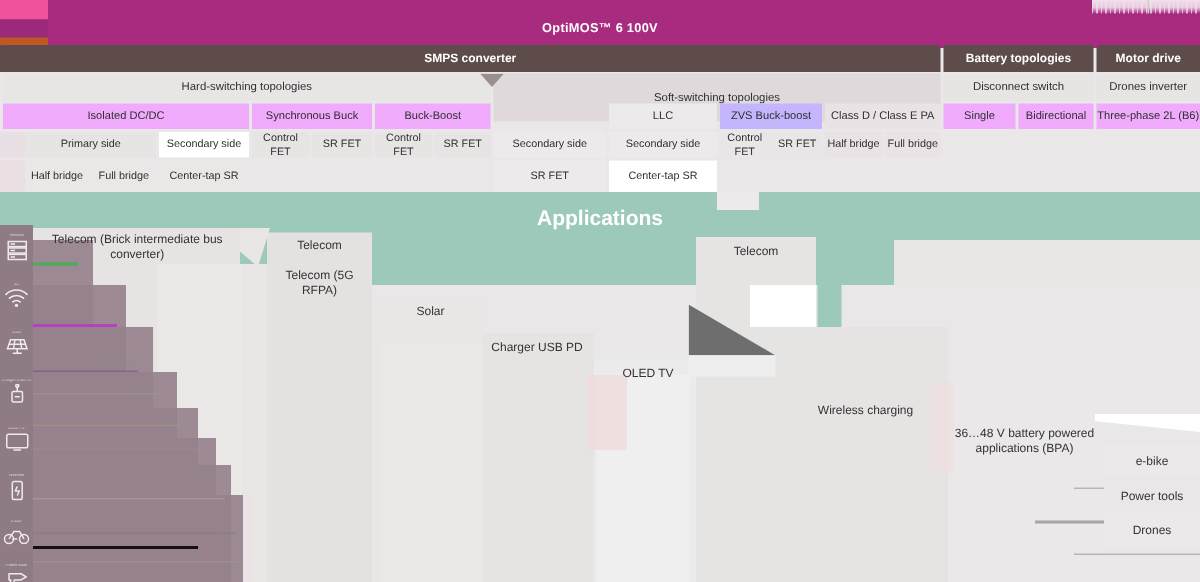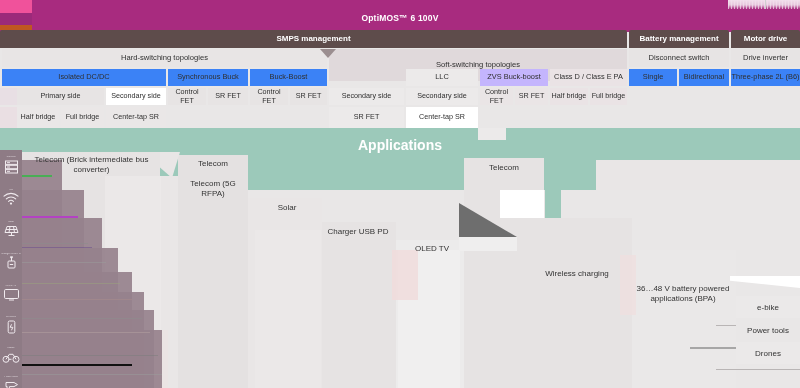--- a/index.html
+++ b/index.html
@@ -42,21 +42,21 @@
   .top-noise-tick{position:absolute;right:34px;top:0;width:1px;height:9px;background:#cfcfcf;}
 
   
   .brown{
     background:#5e4c4b;color:#ffffff;font-size:8px;font-weight:bold;
     height:18px;top:30px;border-radius:2px 2px 0 0;
   }
 
   
   .lt{background:#e7e4e4;font-size:7.6px;}
-  .lt2{background:#3b82f6;font-size:7.4px;}
+  .lt2{background:#f0abfc;font-size:7.4px;}
   .lt3{background:#e7e4e4;font-size:7.2px;}
   .lt4{background:#eae7e7;font-size:7.2px;}
   .pinkish{background:#e8dfe4;}
   .pinkish2{background:#eadfe3;}
 
   
   .teal{background:#9cc9ba;}
   .apps-label{
     position:absolute;left:0;top:138px;width:800px;height:14px;
     display:flex;align-items:center;justify-content:center;
@@ -111,40 +111,40 @@
   <div class="cell title-band">
     <span class="t">OptiMOS™ 6 100V</span>
   </div>
   <div class="corner-pink"></div>
   <div class="corner-mag"></div>
   <div class="corner-org"></div>
   <div class="top-noise"></div>
   <div class="top-noise-tick"></div>
 
   <div class="cell brown" style="left:0px;width:627px;">
-      <span>SMPS management</span>
+      <span>SMPS converter</span>
     </div>
   <div class="cell brown" style="left:629px;width:100px;">
-      <span>Battery management</span>
+      <span>Battery topologies</span>
     </div>
   <div class="cell brown" style="left:731px;width:69px;">
       <span>Motor drive</span>
     </div>
 
   <div class="cell lt" style="left:2px;top:49px;width:325px;height:18px;background:#e8e5e5;">
       <span>Hard-switching topologies</span>
     </div>
   <div class="cell lt" style="left:329px;top:49px;width:298px;height:32px;background:#e0d9db;">
       <span>Soft-switching topologies</span>
     </div>
   <div class="cell lt" style="left:629px;top:49px;width:100px;height:18px;background:#e7e4e4;">
       <span>Disconnect switch</span>
     </div>
   <div class="cell lt" style="left:731px;top:49px;width:69px;height:18px;background:#e7e4e4;">
-      <span>Drive inverter</span>
+      <span>Drones inverter</span>
     </div>
 
   <div style="position:absolute;left:320px;top:49px;width:16px;height:9px;background:#9b8e90;clip-path:polygon(0 0,100% 0,50% 100%);z-index:3;"></div>
 
   <div class="cell lt2" style="left:2px;top:69px;width:164px;height:17px;">
       <span>Isolated DC/DC</span>
     </div>
   <div class="cell lt2" style="left:168px;top:69px;width:80px;height:17px;">
       <span>Synchronous Buck</span>
     </div>

